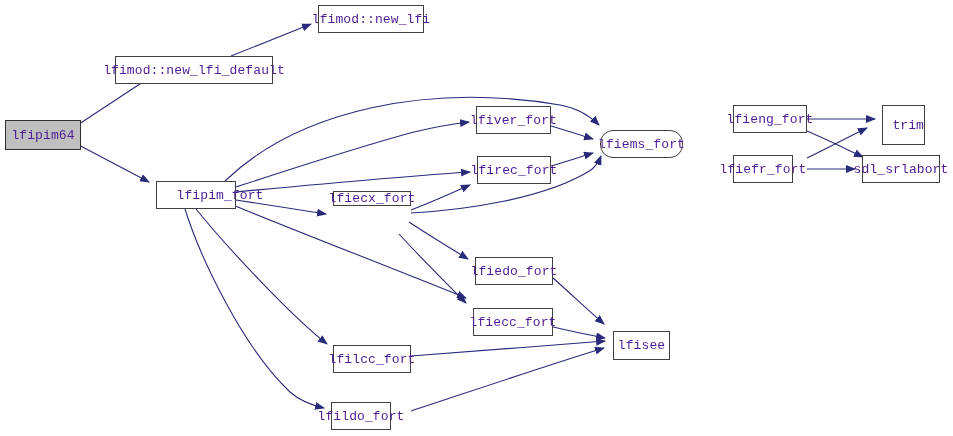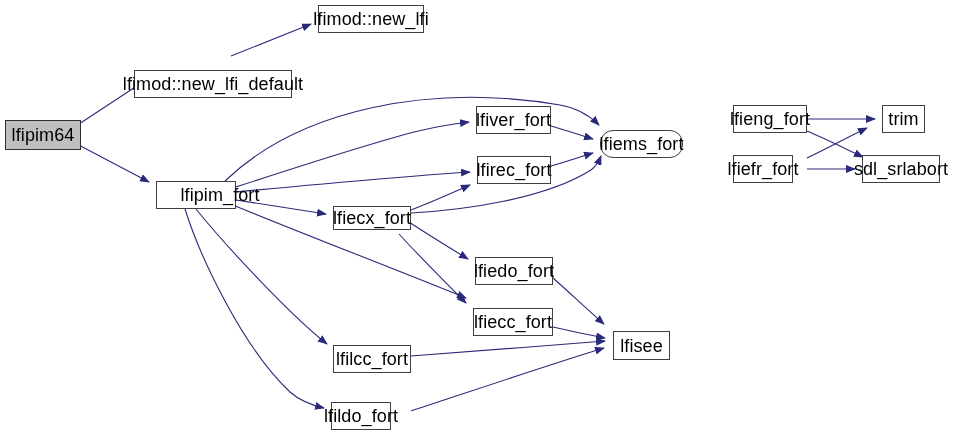--- a/index.html
+++ b/index.html
@@ -20,28 +20,29 @@
     left: 0;
     top: 0;
     width: 953px;
     height: 436px;
   }
   .node {
     position: absolute;
     box-sizing: border-box;
     border: 1px solid #404040;
     background: #ffffff;
-    color: #000000;
-    font-size: 18px;
+    color: #4c1d95;
+    font-size: 13px;
     line-height: 1;
     display: flex;
     align-items: center;
     justify-content: center;
     white-space: nowrap;
     letter-spacing: 0.1px;
+    font-family: Liberation Mono, monospace;
   }
   .node.current {
     background: #bfbfbf;
     border-color: #303030;
   }
   .node .label {
     pointer-events: none;
   }
 </style>
 </head>
@@ -78,36 +79,36 @@
         <path d="M807,119 L875,119" fill="none" stroke="#2a2a7a" stroke-width="1.1" marker-end="url(#arrow)"></path>
         <path d="M807,131 C826,139 846,149 863,157" fill="none" stroke="#2a2a7a" stroke-width="1.1" marker-end="url(#arrow)"></path>
         <path d="M807,158 C826,149 848,137 867,128" fill="none" stroke="#2a2a7a" stroke-width="1.1" marker-end="url(#arrow)"></path>
         <path d="M807,169 L855,169" fill="none" stroke="#2a2a7a" stroke-width="1.1" marker-end="url(#arrow)"></path>
       </g>
   </svg>
   <div id="node-layer">
       <div class="node current" style="left: 5px; top: 120px; width: 76px; height: 30px;">
         <span class="label">lfipim64</span>
       </div>
-      <div class="node" style="left: 115px; top: 70px; width: 158px; height: 28px; margin-left: 19px;">
+      <div class="node" style="left: 115px; top: 56px; width: 158px; height: 28px;">
         <span class="label">lfimod::new_lfi_default</span>
       </div>
       <div class="node" style="left: 318px; top: 5px; width: 106px; height: 28px;">
         <span class="label">lfimod::new_lfi</span>
       </div>
       <div class="node" style="left: 156px; top: 181px; width: 80px; height: 28px; padding-left: 48px;">
         <span class="label">lfipim_fort</span>
       </div>
       <div class="node" style="left: 476px; top: 106px; width: 75px; height: 28px;">
         <span class="label">lfiver_fort</span>
       </div>
       <div class="node" style="left: 477px; top: 156px; width: 74px; height: 28px;">
         <span class="label">lfirec_fort</span>
       </div>
-      <div class="node" style="left: 333px; top: 206px; width: 78px; height: 24px;">
+      <div class="node" style="left: 333px; top: 191px; width: 78px; height: 15px;">
         <span class="label">lfiecx_fort</span>
       </div>
       <div class="node" style="left: 475px; top: 257px; width: 78px; height: 28px;">
         <span class="label">lfiedo_fort</span>
       </div>
       <div class="node" style="left: 473px; top: 308px; width: 80px; height: 28px;">
         <span class="label">lfiecc_fort</span>
       </div>
       <div class="node" style="left: 333px; top: 345px; width: 78px; height: 28px;">
         <span class="label">lfilcc_fort</span>
@@ -117,21 +118,21 @@
       </div>
       <div class="node" style="left: 600px; top: 130px; width: 83px; height: 28px; border-radius: 13px;">
         <span class="label">lfiems_fort</span>
       </div>
       <div class="node" style="left: 733px; top: 105px; width: 74px; height: 28px;">
         <span class="label">lfieng_fort</span>
       </div>
       <div class="node" style="left: 733px; top: 155px; width: 60px; height: 28px;">
         <span class="label">lfiefr_fort</span>
       </div>
-      <div class="node" style="left: 882px; top: 105px; width: 43px; height: 28px;">
+      <div class="node" style="left: 882px; top: 105px; width: 43px; height: 40px; justify-content: flex-end;">
         <span class="label">trim</span>
       </div>
       <div class="node" style="left: 862px; top: 155px; width: 78px; height: 28px;">
         <span class="label">sdl_srlabort</span>
       </div>
       <div class="node" style="left: 613px; top: 331px; width: 57px; height: 29px;">
         <span class="label">lfisee</span>
       </div>
     </div>
 </div>

